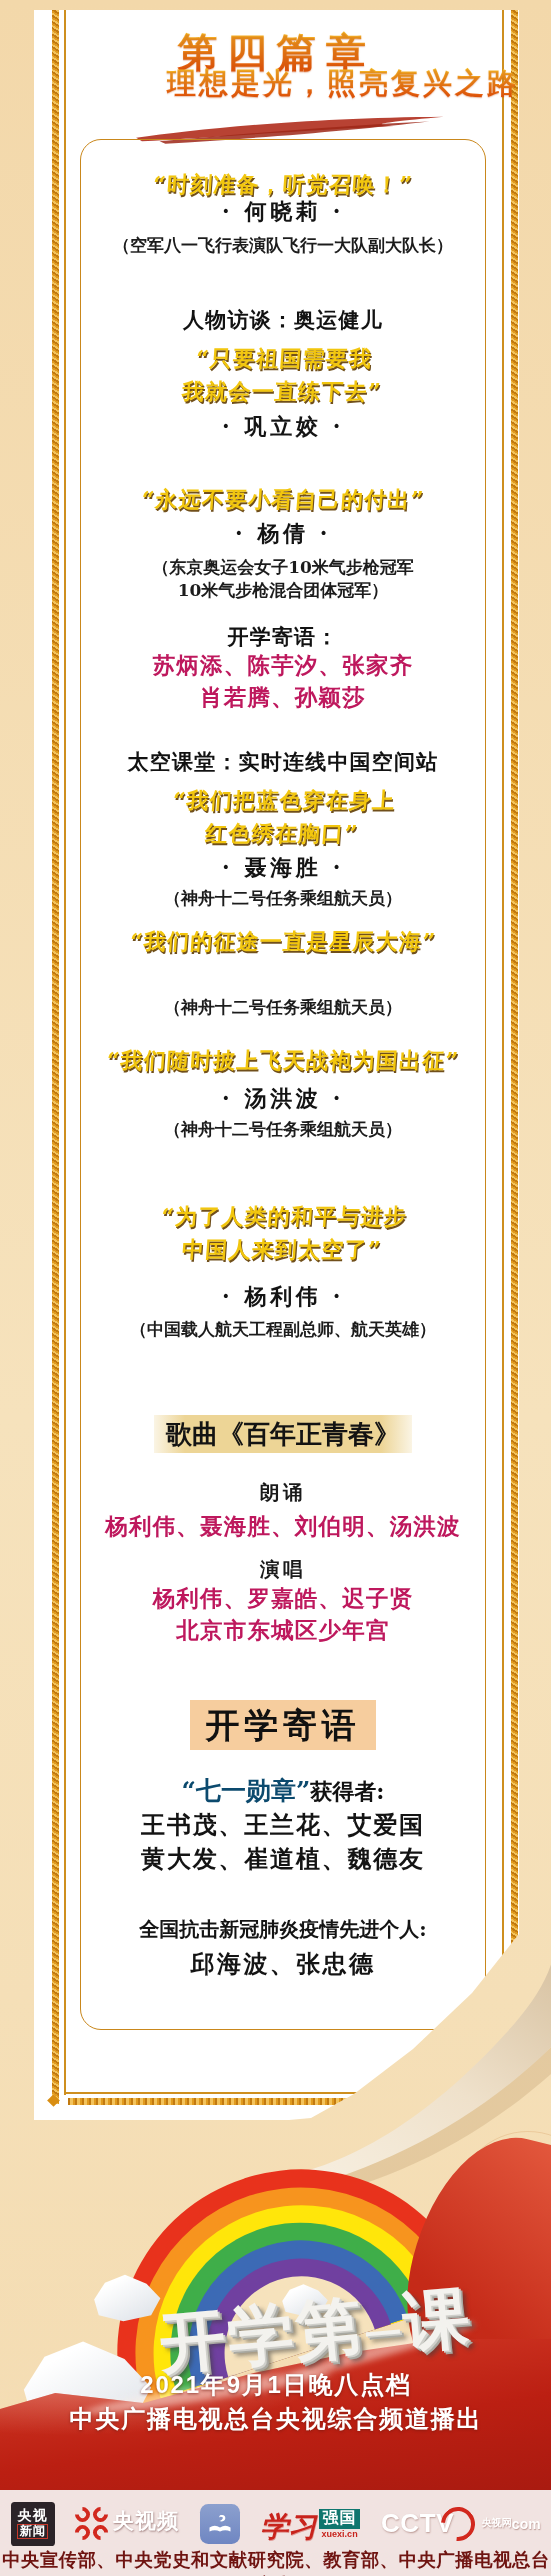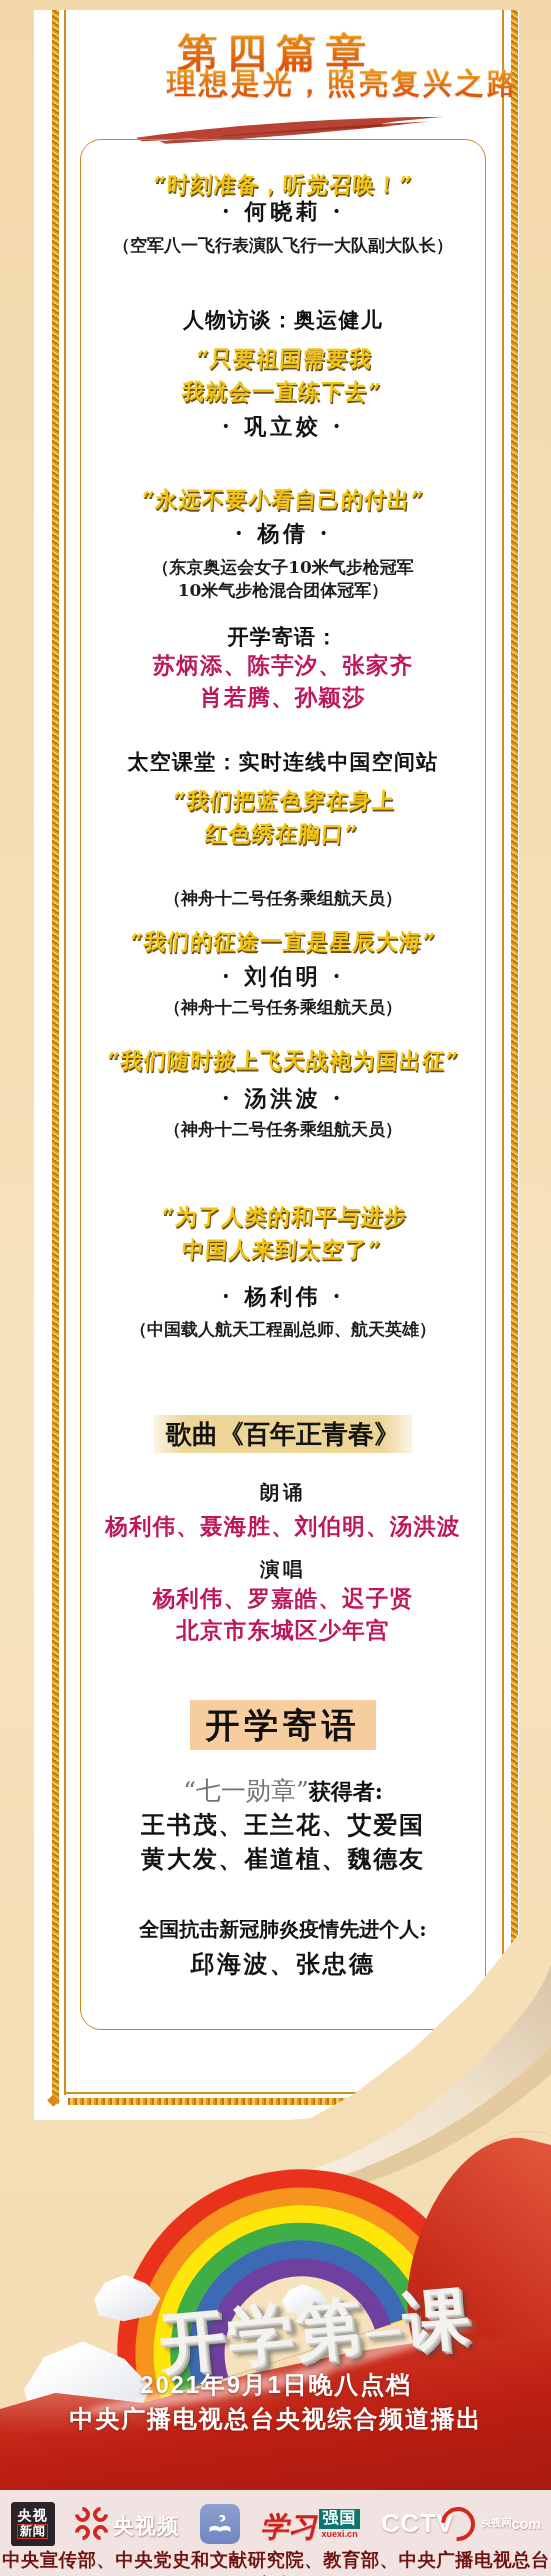--- a/index.html
+++ b/index.html
@@ -46,21 +46,21 @@
     text-shadow:1.2px 1.8px 0.6px rgba(96,60,2,.9);transform:skewX(-4deg)}
   .pname{font-size:22px;font-weight:bold;color:#141414;letter-spacing:3.6px}
   .pdesc{font-size:17px;font-weight:600;color:#1C1C1C;line-height:1.38}
   .plabel{font-size:21px;font-weight:bold;color:#121212;letter-spacing:1.2px}
   .pnames{font-size:22.5px;font-weight:bold;color:#be185d;line-height:1.42;letter-spacing:1.2px}
   .song{font-size:26px;font-weight:bold;color:#131313}
   .song .hl{background:linear-gradient(90deg,rgba(237,213,150,.25),#EDD596 12%,#EDD596 88%,rgba(237,213,150,.25));padding:3.6px 12px}
   .role{font-size:19.5px;font-weight:600;color:#1A1A1A;letter-spacing:3.6px}
   .bigwish{font-size:34px;font-weight:bold;color:#111;letter-spacing:4.7px}
   .bigwish .hl{background:rgba(245,196,141,.85);padding:4.7px 15.4px}
-  .medal .red{color:#737373;font-size:25px;font-weight:normal}
+  .medal .red{color:#0c4a6e;font-size:25px;font-weight:bold}
   .medal .sfx{font-size:22px;font-weight:bold;color:#111}
   .mnames{font-size:24px;font-weight:bold;color:#141414;line-height:1.4;letter-spacing:1.8px}
   .clabel{font-size:20px;font-weight:bold;color:#141414}
   .cnames{font-size:24px;font-weight:bold;color:#141414;letter-spacing:2.4px}
 
   
   .curl{position:absolute;left:278px;top:1870px}
 
   
   .swirl{position:absolute;border:1.8px solid rgba(215,160,100,.32);border-radius:50%}
@@ -99,21 +99,21 @@
 
   .air{position:absolute;left:0;width:100%;text-align:center;color:#FFFFFF;font-weight:bold;
     font-family:"Liberation Sans","DejaVu Sans",sans-serif;font-size:24px;letter-spacing:1.8px;
     text-shadow:0 1.2px 3px rgba(110,25,15,.65)}
   .air.date{top:2369px}
   .air.chan{top:2403px}
 
   
   .fband{position:absolute;left:0;top:2490px;width:552px;height:86px;background:#F1E3E1}
   .logos{position:absolute;left:10.7px;top:8.3px;width:530px;height:51px;display:flex;align-items:center;justify-content:space-between}
-  .lg{display:flex;align-items:flex-end;gap:4.7px}
+  .lg{display:flex;align-items:flex-start;gap:4.7px}
   .news{width:44px;height:44px;background:#2B2328;border-radius:3.6px;display:flex;flex-direction:column;align-items:center;justify-content:center;gap:1.8px}
   .news .t1{color:#FFF;font-size:14px;font-weight:bold;letter-spacing:1.2px;line-height:1}
   .news .t2{color:#FFF;font-size:12.4px;font-weight:bold;letter-spacing:0.6px;line-height:1;border:1.2px solid #C8372A;padding:0.6px 1.8px}
   .pinwheel{position:relative;width:33px;height:33px;display:grid;grid-template:repeat(2,15px)/repeat(2,15px);gap:2.4px}
   .pinwheel i{border:4.7px solid #D2281E;border-radius:50%;display:block}
   .pinwheel i:nth-child(1){border-top-color:transparent;transform:rotate(-45deg)}
   .pinwheel i:nth-child(2){border-right-color:transparent;transform:rotate(-45deg)}
   .pinwheel i:nth-child(3){border-left-color:transparent;transform:rotate(-45deg)}
   .pinwheel i:nth-child(4){border-bottom-color:transparent;transform:rotate(-45deg)}
   .ysp-label{color:#FFF;font-size:21px;font-weight:bold;letter-spacing:1.2px;
@@ -181,24 +181,24 @@
       <div>苏炳添、陈芋汐、张家齐</div>
       <div>肖若腾、孙颖莎</div>
     </div>
 
     <div class="blk plabel" style="top:608px">太空课堂：实时连线中国空间站</div>
 
     <div class="blk quote" style="top:644px">
       <div>“我们把蓝色穿在身上</div>
       <div>红色绣在胸口”</div>
     </div>
+    <div class="blk pname" style="top:713px">· 聂海胜 ·</div>
     <div class="blk pdesc" style="top:747px">（神舟十二号任务乘组航天员）</div>
 
     <div class="blk quote" style="top:785px">“我们的征途一直是星辰大海”</div>
-    <div class="blk pname" style="top:822px">· 刘伯明 ·</div>
     <div class="blk pdesc" style="top:856px">（神舟十二号任务乘组航天员）</div>
 
     <div class="blk quote" style="top:904px">“我们随时披上飞天战袍为国出征”</div>
     <div class="blk pname" style="top:944px">· 汤洪波 ·</div>
     <div class="blk pdesc" style="top:978px">（神舟十二号任务乘组航天员）</div>
 
     <div class="blk quote" style="top:1060px">
       <div>“为了人类的和平与进步</div>
       <div>中国人来到太空了”</div>
     </div>

